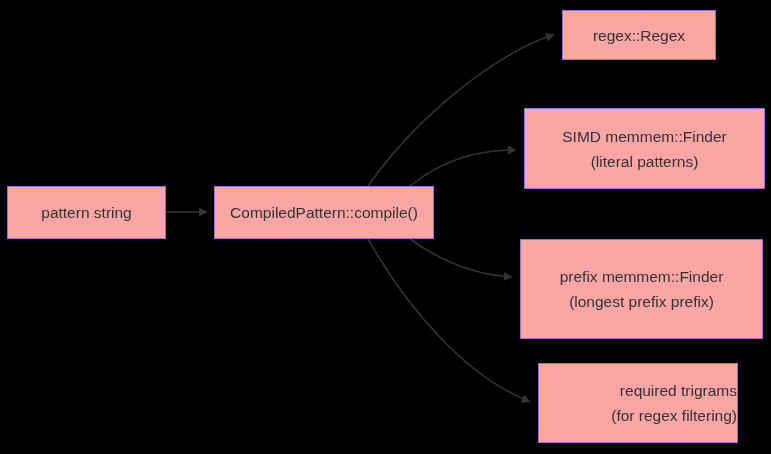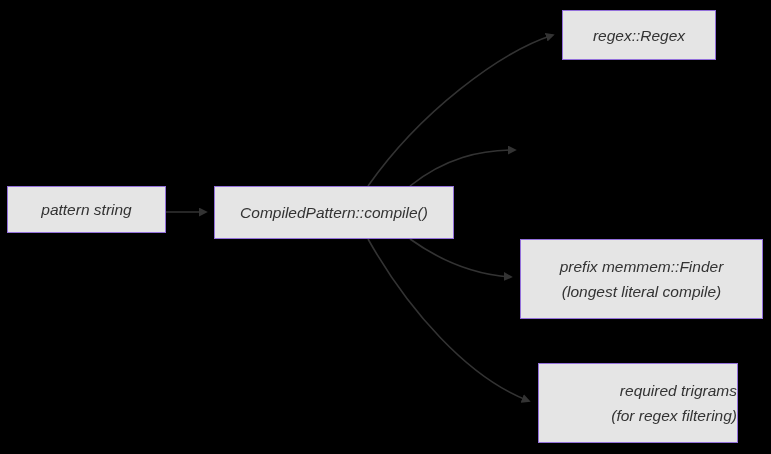--- a/index.html
+++ b/index.html
@@ -23,37 +23,36 @@
     height: 454px;
   }
   .edges path.edge {
     fill: none;
     stroke: #333333;
     stroke-width: 1.6px;
   }
   .node {
     position: absolute;
     box-sizing: border-box;
-    background: #e5e5e5;
+    background: #fca5a5;
     border: 1.6px solid #9370DB;
     color: #333333;
     display: flex;
     flex-direction: column;
     align-items: center;
     justify-content: center;
     text-align: center;
     font-size: 15.5px;
     line-height: 25px;
-    font-style: italic;
   }
-  .node-pattern   { left: 7px;   top: 186px; width: 159px; height: 47px; }
-  .node-compile   { left: 214px; top: 186px; width: 240px; height: 53px; }
+  .node-pattern   { left: 7px;   top: 186px; width: 159px; height: 53px; }
+  .node-compile   { left: 214px; top: 186px; width: 220px; height: 53px; }
   .node-regex     { left: 562px; top: 10px;  width: 154px; height: 50px; }
   .node-simd      { left: 524px; top: 108px; width: 241px; height: 81px; }
-  .node-prefix    { left: 520px; top: 239px; width: 243px; height: 80px; }
+  .node-prefix    { left: 520px; top: 239px; width: 243px; height: 100px; }
   .node-trigrams  { left: 538px; top: 363px; width: 200px; height: 80px; align-items: flex-end; }
 </style>
 </head>
 <body>
 
 <div class="canvas">
 
   <svg class="edges" viewBox="0 0 771 454" xmlns="http://www.w3.org/2000/svg">
     <defs>
       <marker id="arrowhead" viewBox="0 0 10 10" refX="8" refY="5" markerWidth="9" markerHeight="9" markerUnits="userSpaceOnUse" orient="auto">
@@ -72,24 +71,28 @@
   </div>
 
   <div class="node node-compile">
     <span>CompiledPattern::compile()</span>
   </div>
 
   <div class="node node-regex">
     <span>regex::Regex</span>
   </div>
 
+  <div class="node node-simd">
+    <span>SIMD memmem::Finder</span>
+    <span>(literal patterns)</span>
+  </div>
 
   <div class="node node-prefix">
     <span>prefix memmem::Finder</span>
-    <span>(longest literal compile)</span>
+    <span>(longest prefix prefix)</span>
   </div>
 
   <div class="node node-trigrams">
     <span>required trigrams</span>
     <span>(for regex filtering)</span>
   </div>
 
 </div>
 
 </body></html>

